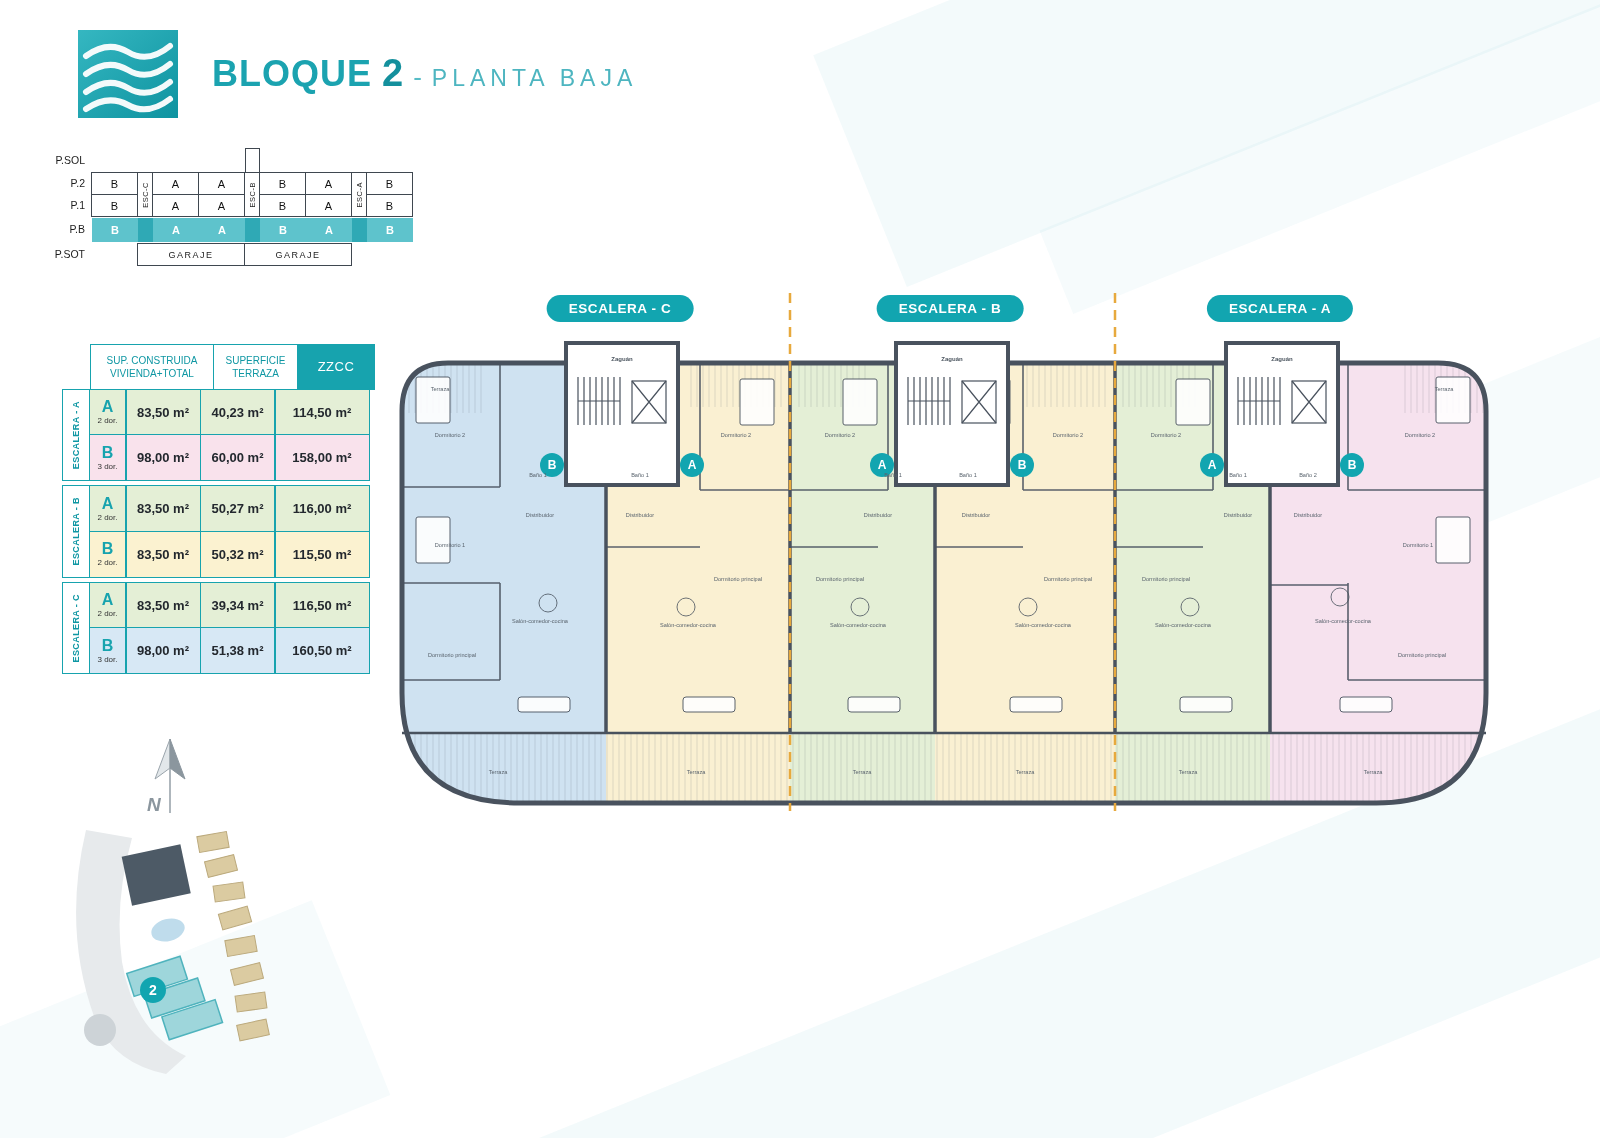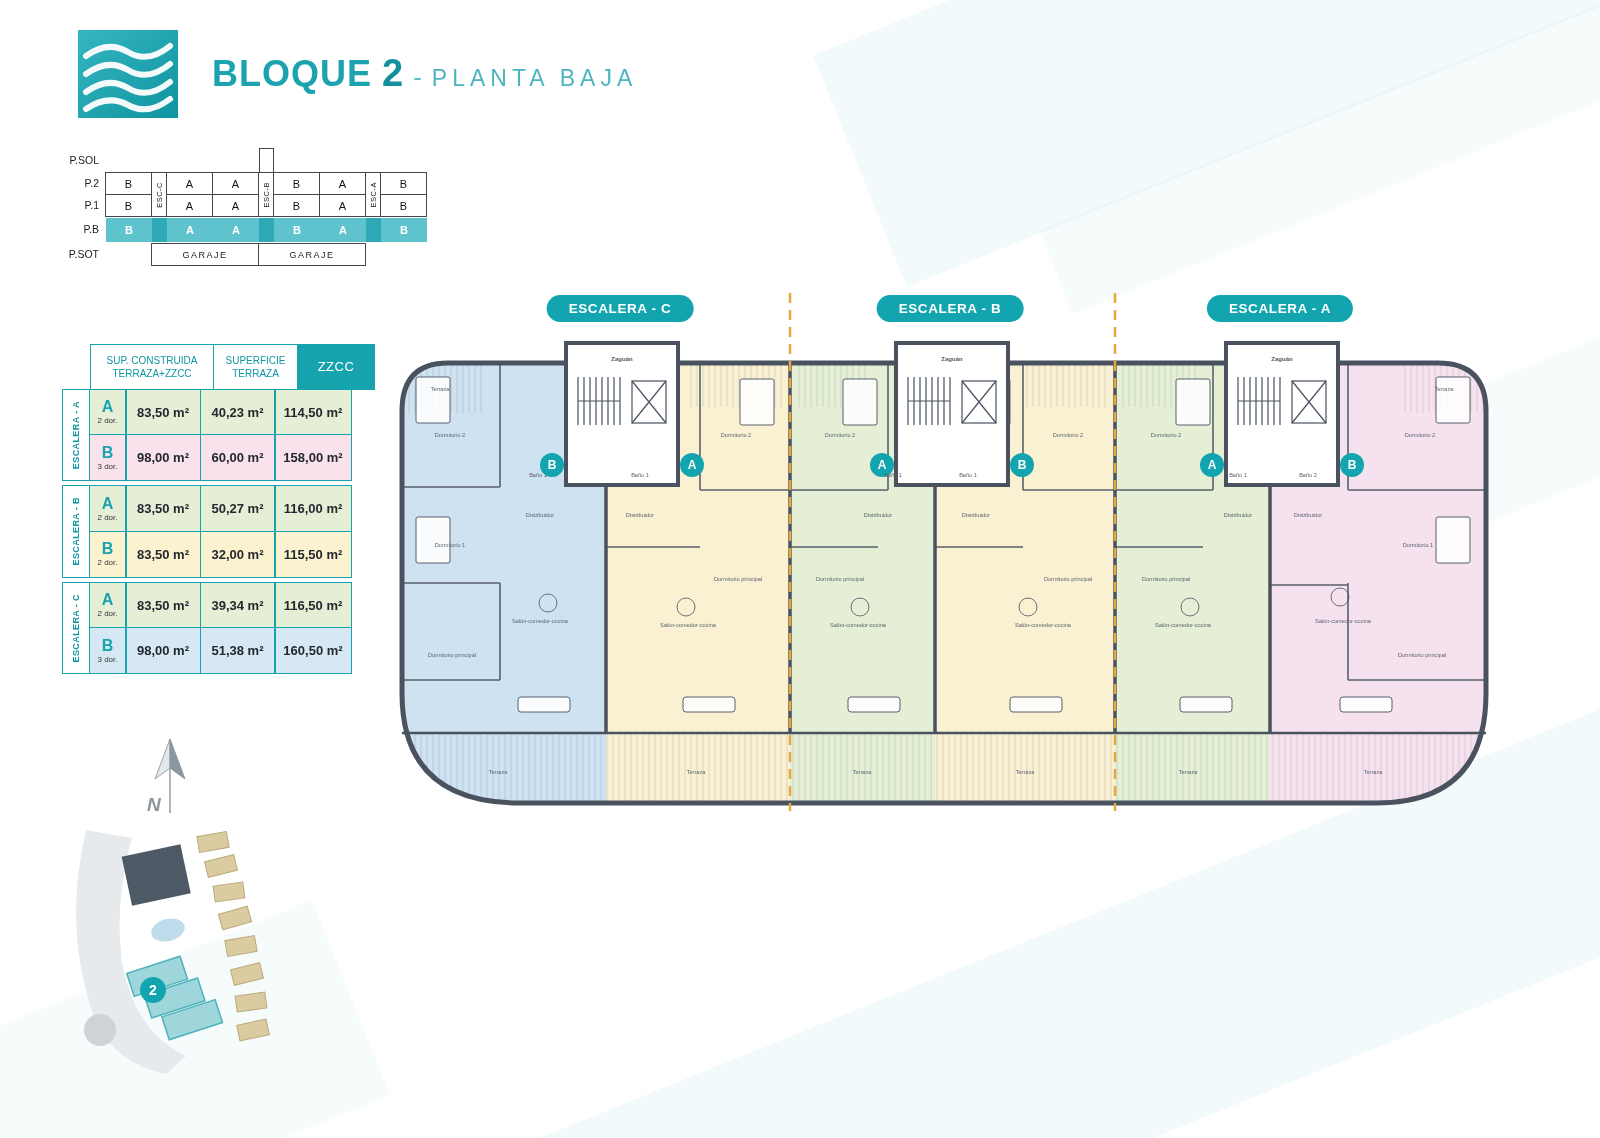--- a/index.html
+++ b/index.html
@@ -15,21 +15,21 @@
 
   
   .logo{position:absolute;left:78px;top:30px;}
   .titles{position:absolute;left:212px;top:52px;display:flex;align-items:baseline;gap:10px;}
   .t-main{font-size:36px;font-weight:600;color:#1ba3b0;letter-spacing:1px;}
   .t-num{font-size:38px;font-weight:700;color:#14909d;}
   .t-dash{font-size:26px;color:#56bcc6;}
   .t-sub{font-size:23px;color:#4db5c0;letter-spacing:5px;font-weight:400;}
 
   
-  .sd{position:absolute;left:62px;top:148px;display:grid;
+  .sd{position:absolute;left:48px;top:148px;display:grid;
       grid-template-columns:44px 46px 15px 46px 46px 15px 46px 46px 15px 46px;
       grid-template-rows:24px 22px 22px 26px 24px;}
   .sd .flabel{grid-column:1;display:flex;align-items:center;justify-content:flex-end;
       padding-right:7px;font-size:10.5px;color:#1c1c1c;}
   .sd .ucell{border:1px solid #3f4750;display:flex;align-items:center;justify-content:center;
       font-size:11px;color:#111;background:#fff;margin:0 0 -1px -1px;}
   .sd .shaft{border:1.5px solid #3f4750;margin-bottom:-1px;}
   .sd .esc{grid-row:2 / span 2;border:1px solid #3f4750;margin:0 0 -1px -1px;background:#fff;
       display:flex;align-items:center;justify-content:center;}
   .sd .esc span{writing-mode:vertical-rl;transform:rotate(180deg);font-size:7.5px;color:#222;letter-spacing:.5px;}
@@ -62,21 +62,21 @@
   .tg-rows{display:flex;flex-direction:column;margin-left:-1.5px;}
   .trow{display:flex;height:47px;}
   .trow+.trow{margin-top:-1.5px;}
   .trow .cell{border:1.5px solid #17a3ae;box-sizing:border-box;display:flex;align-items:center;
       justify-content:center;}
   .trow .cell+.cell{margin-left:-1.5px;}
   .c-unit{width:38px;flex-direction:column;line-height:1;}
   .c-unit .ul{font-size:16px;font-weight:800;color:#17a3ae;}
   .c-unit .ud{font-size:8px;color:#333;margin-top:2px;}
   .c-val{width:76px;font-size:13px;font-weight:700;color:#23282e;}
-  .c-tot{width:78px;font-size:13px;font-weight:700;color:#23282e;}
+  .c-tot{width:96px;font-size:13px;font-weight:700;color:#23282e;}
 
   
   .fp{position:absolute;left:388px;top:285px;width:1130px;height:535px;}
   .fp svg{position:absolute;left:0;top:0;}
   .pill{position:absolute;top:10px;transform:translateX(-50%);background:#12a5b0;color:#fff;
       font-weight:700;font-size:13.5px;padding:6px 22px;border-radius:16px;letter-spacing:.6px;
       white-space:nowrap;}
   .rm text{font-size:5.6px;fill:#5a646e;text-anchor:middle;}
   .zg text{font-size:6px;fill:#4a545e;text-anchor:middle;font-weight:bold;}
 
@@ -163,21 +163,21 @@
     <div class="gar" style="grid-row:5;grid-column:3/6">GARAJE</div>
     <div class="gar" style="grid-row:5;grid-column:6/9">GARAJE</div>
   </div>
 
 
   <div class="tbl">
     <div class="thead">
       <div class="sp"></div>
       <div class="hc h1">
         <span>SUP. CONSTRUIDA</span>
-        <span>TERRAZA+ZZCC</span>
+        <span>VIVIENDA+TOTAL</span>
       </div>
       <div class="hc h2">
         <span>SUPERFICIE</span>
         <span>TERRAZA</span>
       </div>
       <div class="hc h3">ZZCC</div>
     </div>
 
     <div class="tg">
       <div class="tg-label">
@@ -218,21 +218,21 @@
           <div class="cell c-val">83,50 m²</div>
           <div class="cell c-val">50,27 m²</div>
           <div class="cell c-tot">116,00 m²</div>
         </div>
         <div class="trow" style="background: rgb(251, 242, 208);">
           <div class="cell c-unit">
               <span class="ul">B</span>
               <span class="ud">2 dor.</span>
             </div>
           <div class="cell c-val">83,50 m²</div>
-          <div class="cell c-val">32,00 m²</div>
+          <div class="cell c-val">50,32 m²</div>
           <div class="cell c-tot">115,50 m²</div>
         </div>
       </div>
     </div>
 
     <div class="tg">
       <div class="tg-label">
           <span>ESCALERA - C</span>
         </div>
       <div class="tg-rows">

